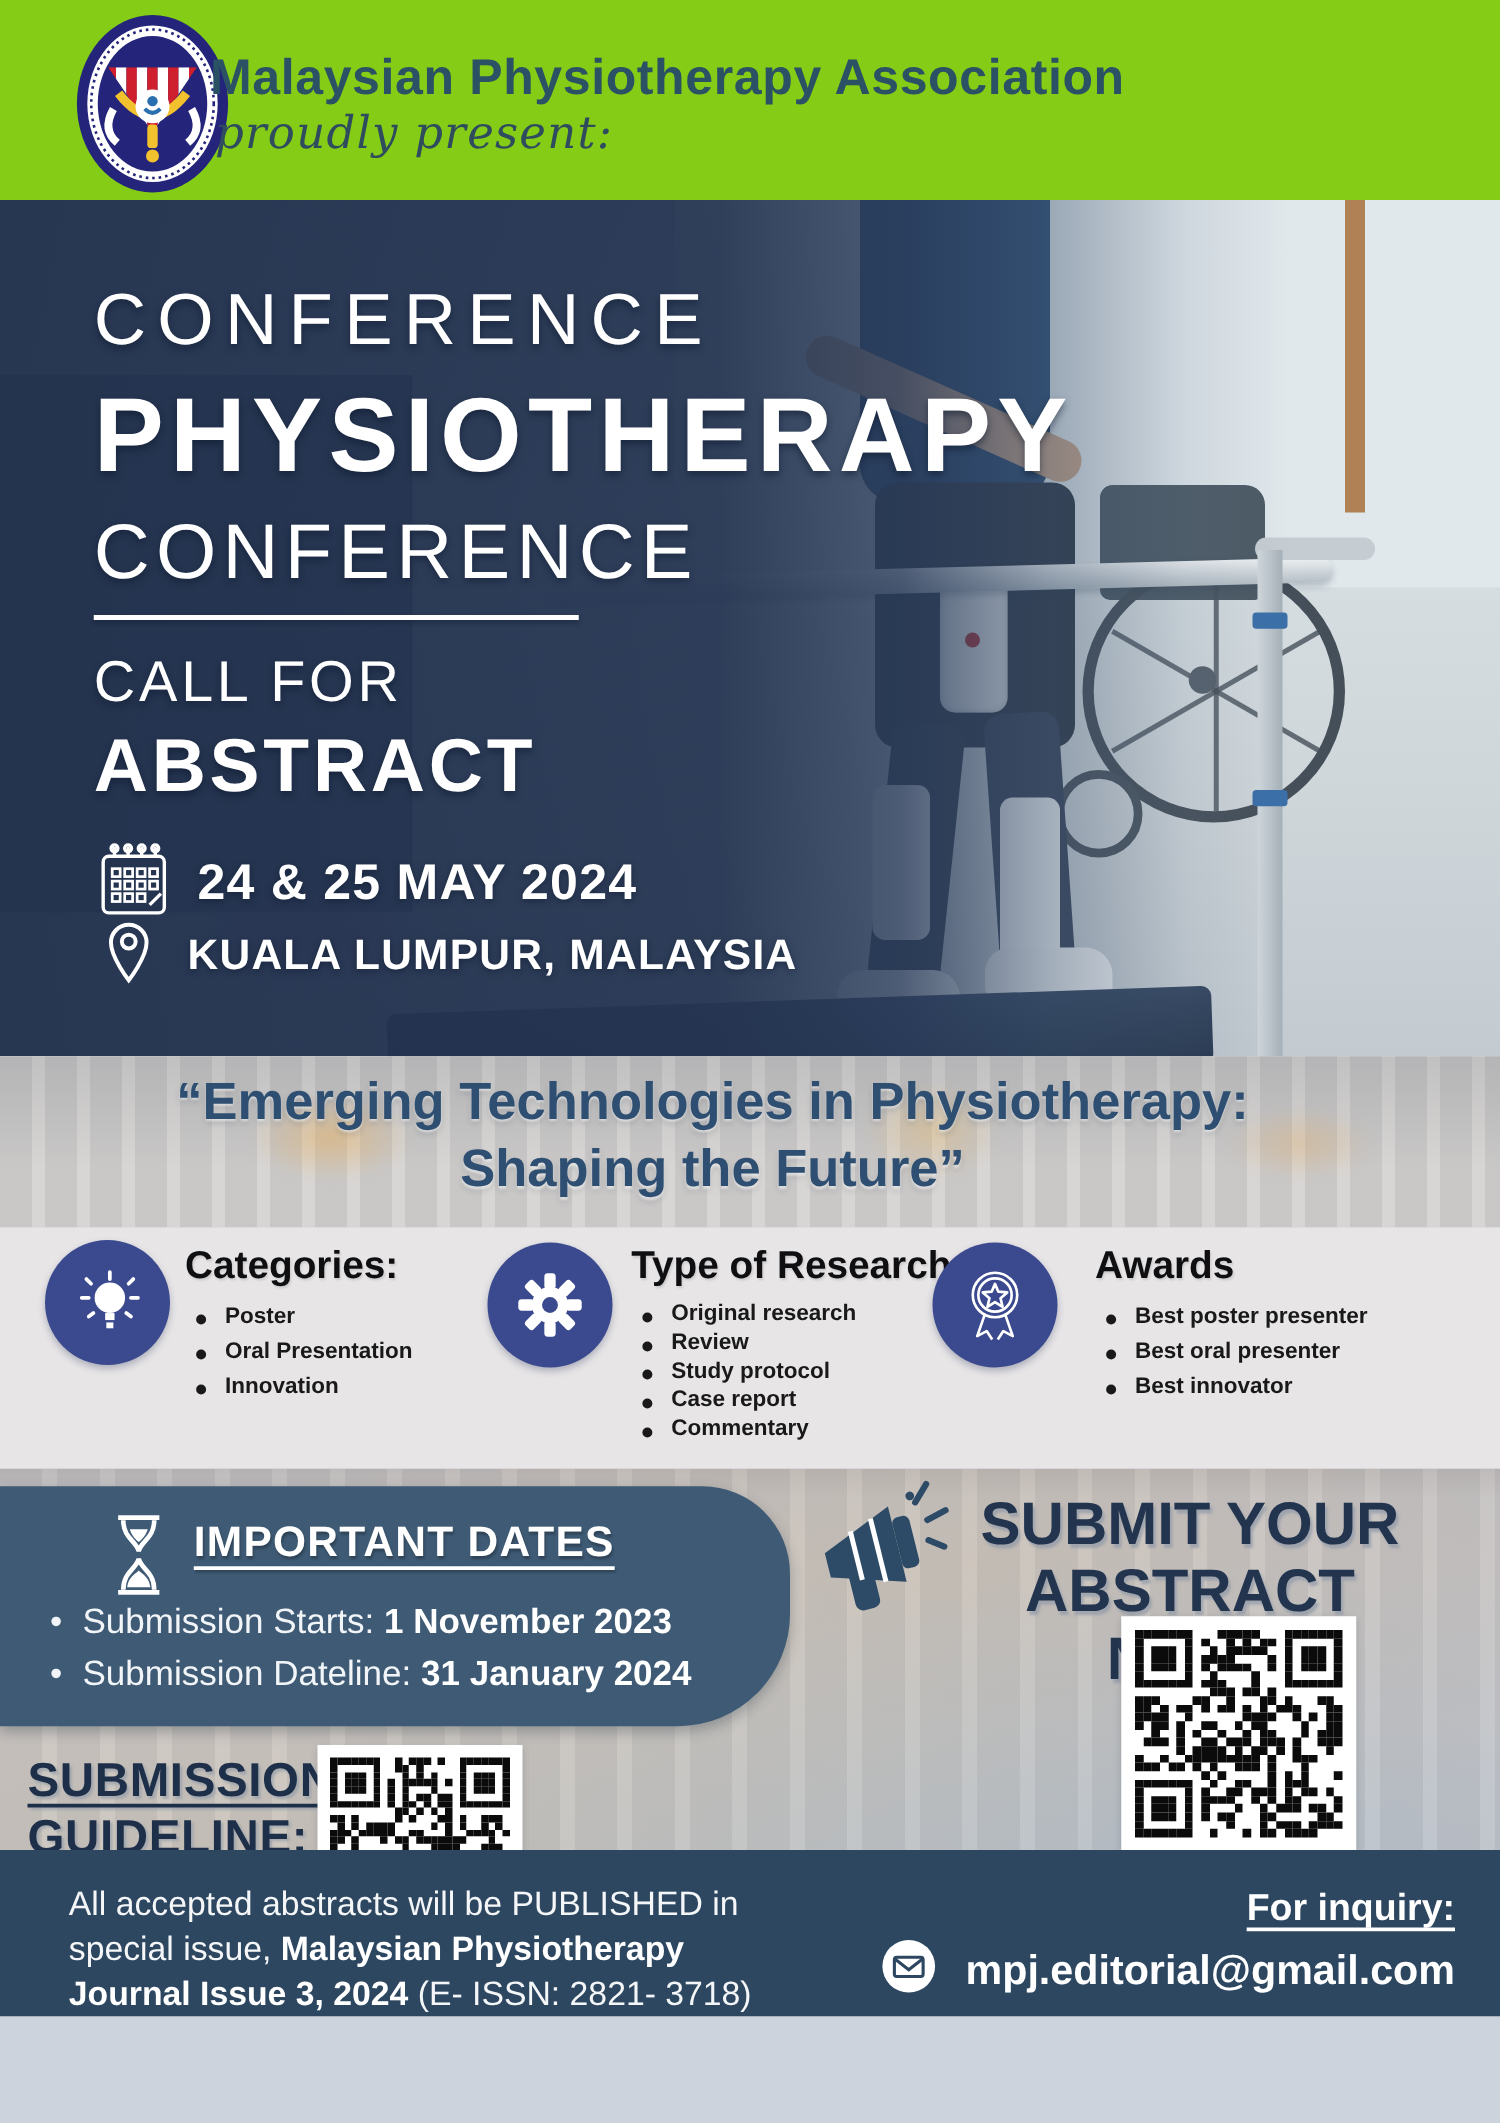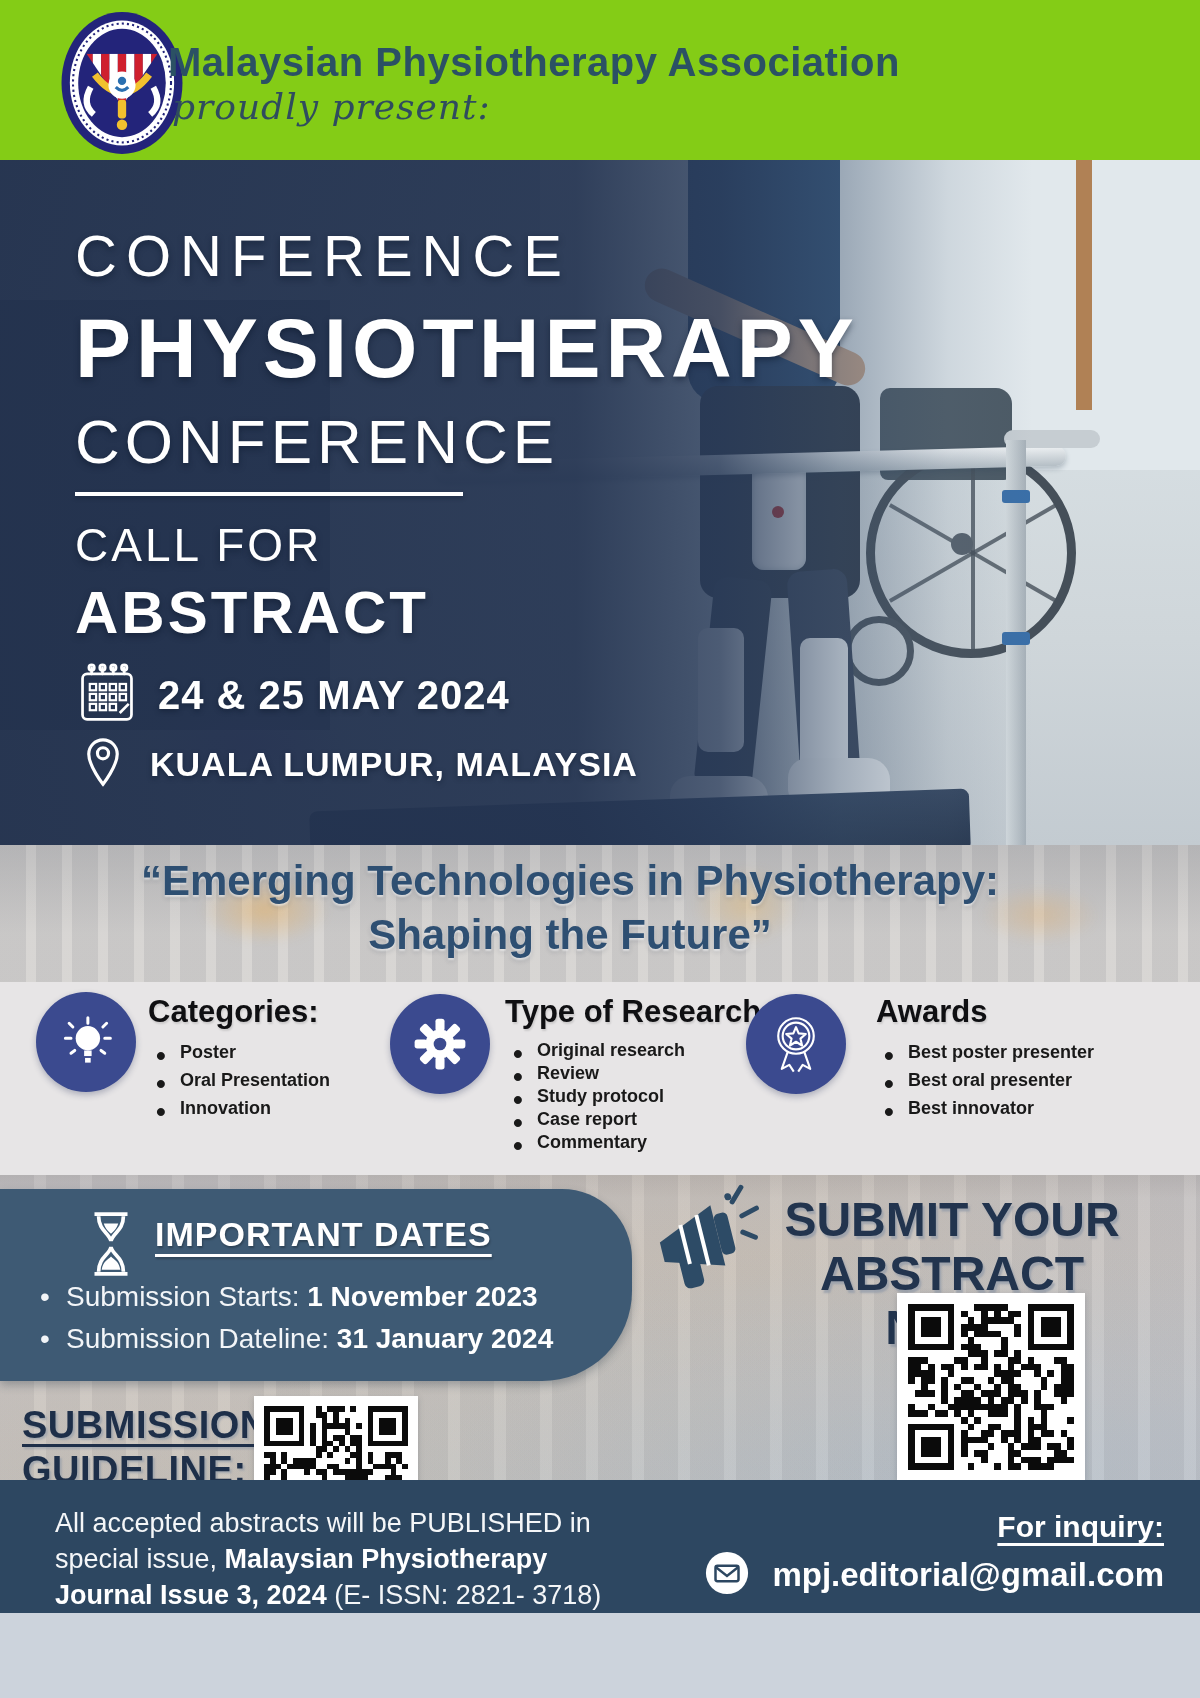--- a/index.html
+++ b/index.html
@@ -50,21 +50,21 @@
       rgba(58,80,108,.42) 70%,rgba(92,112,136,.14) 79%,rgba(120,140,160,0) 86%);}
   .hero-text{position:absolute;left:0;top:0;width:100%;height:100%;color:#fff;}
   .ht{position:absolute;left:75px;white-space:nowrap;text-shadow:0 3px 6px rgba(10,22,42,.5);}
   .t-top{top:62px;font-size:58px;font-weight:500;letter-spacing:9px;}
   .t-main{top:140px;font-size:84px;font-weight:800;letter-spacing:5px;}
   .t-sub{top:246px;font-size:62px;font-weight:400;letter-spacing:5px;}
   .t-rule{position:absolute;left:75px;top:332px;width:388px;height:4px;background:#fff;box-shadow:0 2px 4px rgba(10,22,42,.4);}
   .t-call1{top:358px;font-size:46px;font-weight:400;letter-spacing:3px;}
   .t-call2{top:418px;font-size:60px;font-weight:800;letter-spacing:3px;}
   .meta-row{position:absolute;left:78px;display:flex;align-items:center;gap:22px;text-shadow:0 2px 5px rgba(10,22,42,.5);}
-  .meta-date{top:502px;} .meta-loc{top:576px;}
+  .meta-date{top:513px;} .meta-loc{top:576px;}
   .meta-row .txt{font-size:40px;font-weight:700;letter-spacing:1px;}
   .meta-loc .txt{font-size:34px;}
   .micon{flex:0 0 auto;}
 
   
   .theme{position:absolute;left:0;top:845px;width:1200px;height:137px;background:#d8d6d4;overflow:hidden;}
   .theme .city{position:absolute;inset:0;background:
       repeating-linear-gradient(90deg,rgba(110,112,120,.14) 0 26px,rgba(215,213,210,.06) 26px 36px),
       linear-gradient(180deg,rgba(95,100,112,.20),rgba(210,207,203,.04) 65%);}
   .warm1{position:absolute;left:200px;top:30px;width:130px;height:70px;background:radial-gradient(ellipse,rgba(240,175,80,.45),transparent 70%);filter:blur(4px);}

